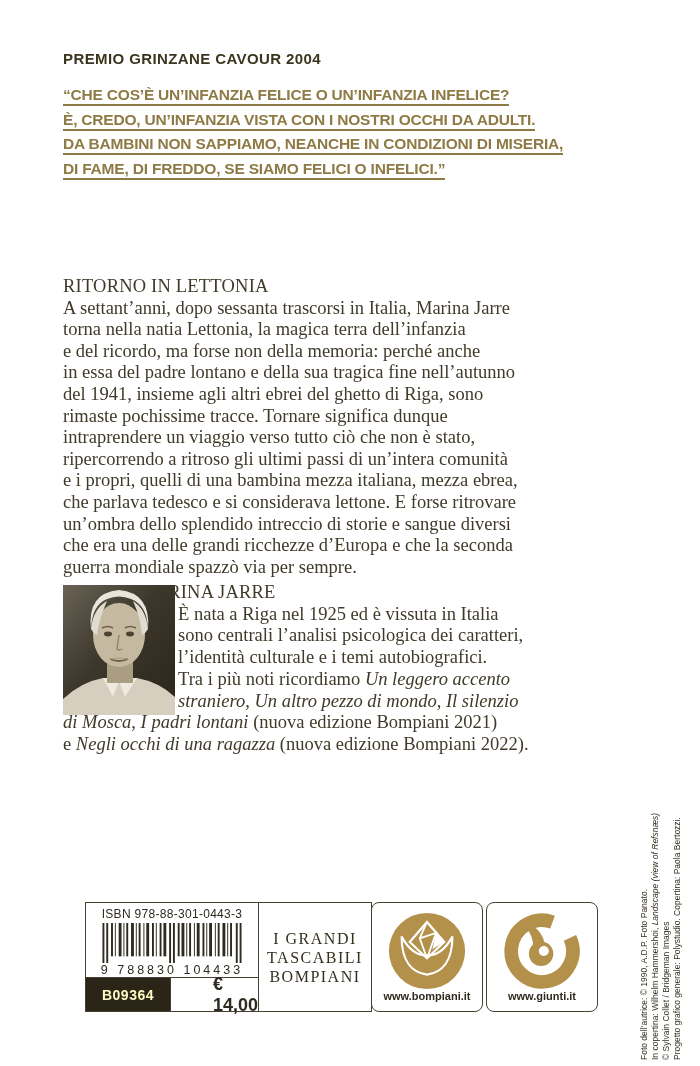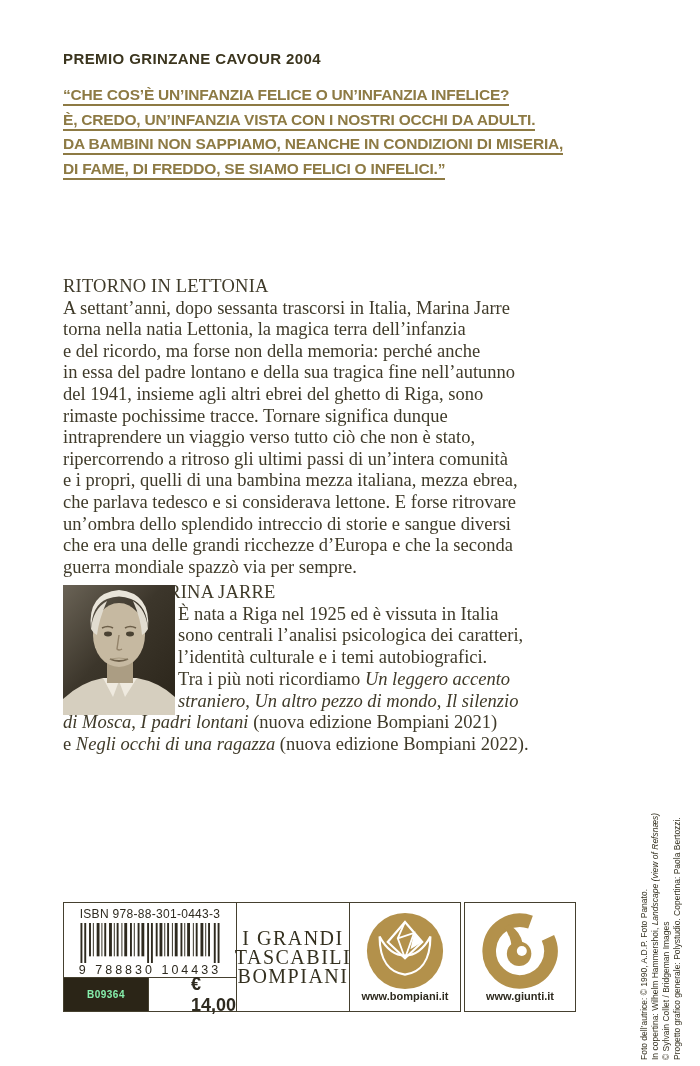--- a/index.html
+++ b/index.html
@@ -26,34 +26,34 @@
   .bio{position:absolute;left:63px;top:582px;width:560px;font-size:18.5px;}
   .bio .photo{position:absolute;left:0;top:3px;width:112px;height:130px;}
   .bio-name{margin-left:75px;line-height:21.5px;letter-spacing:.2px;}
   .bio .line{line-height:21.8px;}
   .bio .line.ind{margin-left:115px;}
   .it{font-style:italic;}
 
   
   .footer{position:absolute;left:63px;top:902px;height:110px;display:flex;align-items:stretch;
           font-family:"Liberation Sans",sans-serif;color:#34301f;}
-  .cell{border:1px solid #45402f;background:#fff;box-sizing:border-box;}
+  .cell{border:1px solid #45402f;background:#fff;box-sizing:border-box;margin-left:22px;}
   .barcode-box{width:174px;display:flex;flex-direction:column;}
   .isbn-label{font-size:12px;text-align:center;padding-top:4px;letter-spacing:.3px;color:#2e2a1f;}
   .bars{display:block;margin:2px auto 0 auto;}
   .isbn-digits{font-size:12.5px;letter-spacing:3px;text-align:center;color:#2e2a1f;margin-top:0;}
   .price-row{margin-top:auto;border-top:1px solid #45402f;height:33px;display:flex;}
-  .code-badge{width:98px;background:var(--dark);color:#86efac;font-weight:bold;font-size:10px;
+  .code-badge{width:98px;background:var(--dark);color:#fef9c3;font-weight:bold;font-size:14px;
               display:flex;align-items:center;justify-content:center;letter-spacing:.5px;}
   .price{flex:1;display:flex;align-items:center;justify-content:center;font-weight:bold;
          font-size:18px;color:#2e2a1f;border-left:1px solid #45402f;padding-left:42px;}
   .series-box{width:114px;margin-left:-1px;display:flex;align-items:center;justify-content:center;}
-  .series{font-family:"Liberation Serif",serif;font-size:20px;line-height:19px;letter-spacing:1.5px;
+  .series{font-family:"Liberation Serif",serif;font-size:16px;line-height:19px;letter-spacing:1.5px;
           text-align:center;color:#34301f;}
-  .logo-box{width:112px;margin-left:-1px;display:flex;flex-direction:column;align-items:center;}
+  .logo-box{width:112px;margin-left:-1px;display:flex;flex-direction:column;align-items:center;border-radius:8px;}
   .logo-box.gap{margin-left:3px;}
   .logo-box svg{margin-top:9px;}
   .site{font-size:11px;font-weight:bold;margin-top:auto;margin-bottom:9px;color:#2e2a1f;}
 
   
   .credits{position:absolute;left:532px;top:897px;width:270px;height:56px;
            transform:rotate(-90deg);font-family:"Liberation Sans",sans-serif;
            font-size:8.5px;line-height:11px;color:#34301f;white-space:nowrap;}
 </style>
 </head>

